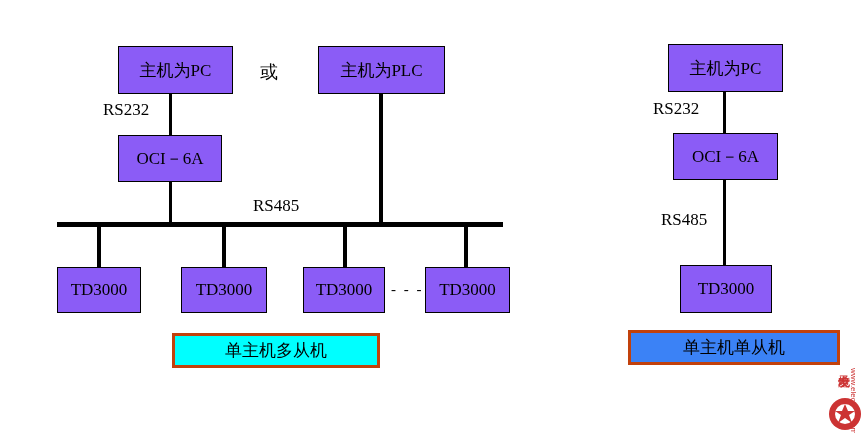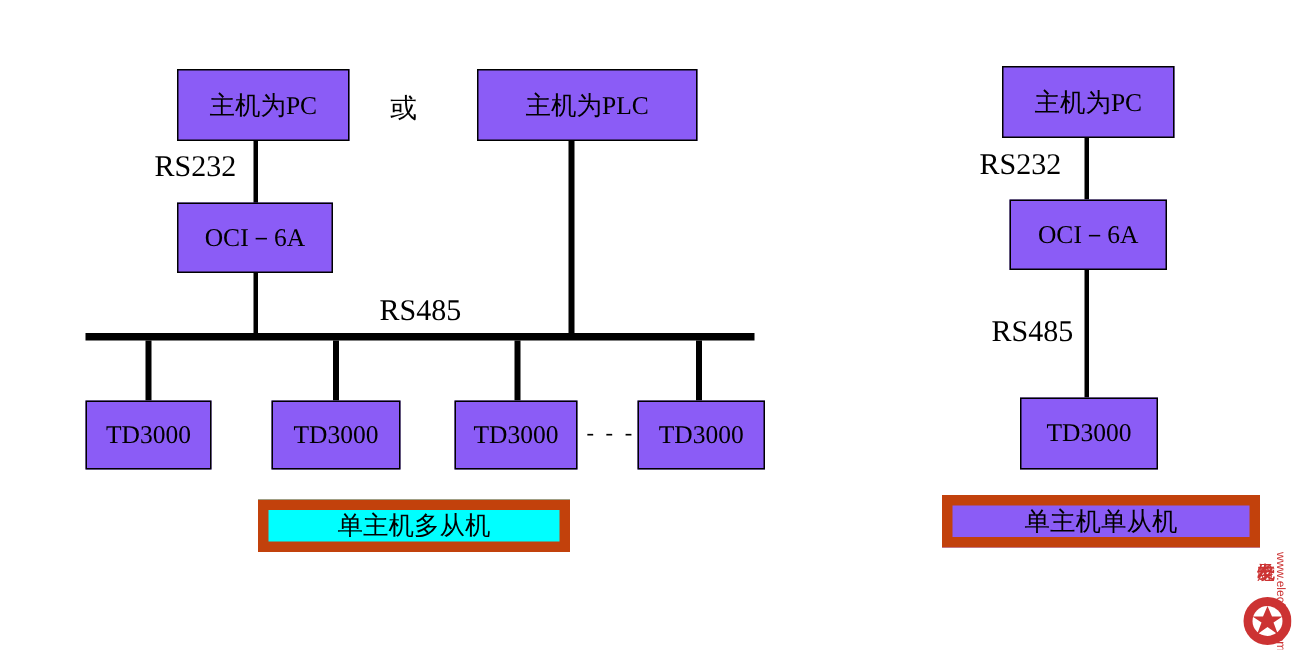--- a/index.html
+++ b/index.html
@@ -21,30 +21,30 @@
     background: #8b5cf6;
     display: flex;
     align-items: center;
     justify-content: center;
     font-size: 17px;
     white-space: nowrap;
     box-sizing: border-box;
   }
   .lbl {
     position: absolute;
-    font-size: 20px;
+    font-size: 17px;
     white-space: nowrap;
   }
   .line {
     position: absolute;
     background: #000;
   }
   .caption {
     position: absolute;
-    border: 7px solid #c2410c;
+    border: 3px solid #c2410c;
     display: flex;
     align-items: center;
     justify-content: center;
     font-size: 17px;
     box-sizing: border-box;
   }
   .wm {
     position: absolute;
     writing-mode: vertical-rl;
     text-orientation: upright;
@@ -56,21 +56,21 @@
 </style>
 </head>
 <body>
 
 <div class="box" style="left:118px; top:46px; width:115px; height:48px;">
   <span>主机为PC</span>
 </div>
 
 <div class="lbl" style="left:260px; top:60px; font-size:18px;">或</div>
 
-<div class="box" style="left:318px; top:46px; width:147px; height:48px;font-family:Liberation Serif, serif;">
+<div class="box" style="left:318px; top:46px; width:127px; height:48px;font-family:Liberation Serif, serif;">
   <span>主机为PLC</span>
 </div>
 
 <div class="lbl" style="left:103px; top:100px;">RS232</div>
 
 <div class="line" style="left:169px; top:94px; width:3px; height:42px;"></div>
 
 <div class="box" style="left:118px; top:135px; width:104px; height:47px;">
   <span>OCI－6A</span>
 </div>
@@ -121,21 +121,21 @@
 </div>
 
 <div class="line" style="left:723px; top:180px; width:3px; height:85px;"></div>
 
 <div class="lbl" style="left:661px; top:210px;">RS485</div>
 
 <div class="box" style="left:680px; top:265px; width:92px; height:48px;">
   <span>TD3000</span>
 </div>
 
-<div class="caption" style="left: 628px; top: 330px; width: 212px; height: 35px; background: #8b5cf6;">
+<div class="caption" style="left: 628px; top: 330px; width: 212px; height: 35px; background: #3b82f6;">
   <span>单主机单从机</span>
 </div>
 
 <div class="wm" style="left:835px; top:366px; font-size:12px; color:#cc3333; font-family:'Liberation Sans','DejaVu Sans',sans-serif;">电子发烧友</div>
 
 <div class="wm wm-url" style="left:849px; top:368px; font-size:8px; color:#cc3333; font-family:'Liberation Sans','DejaVu Sans',sans-serif;">www.elecfans.com</div>
 
 <span style="position:absolute; left:828px; top:397px;">
   <svg width="34" height="34" viewBox="0 0 34 34">
     <circle cx="17" cy="17" r="16" fill="#cc3333"></circle>

